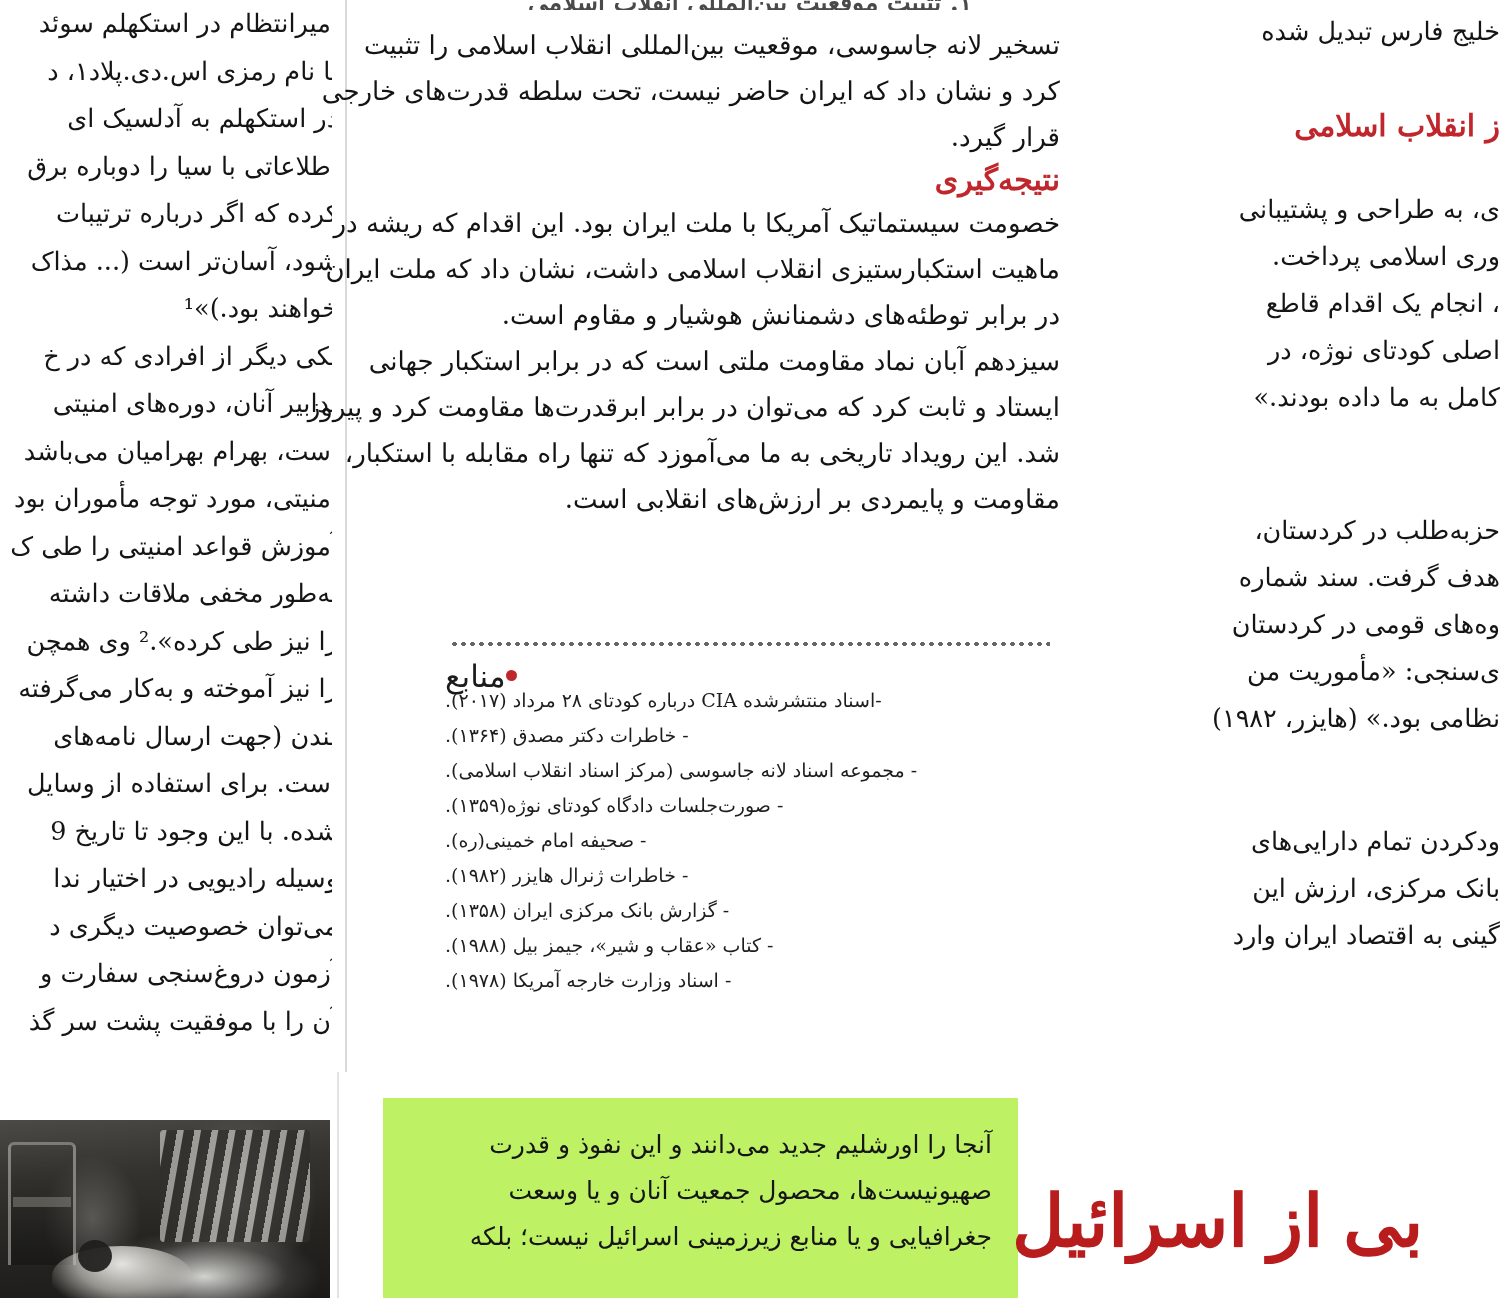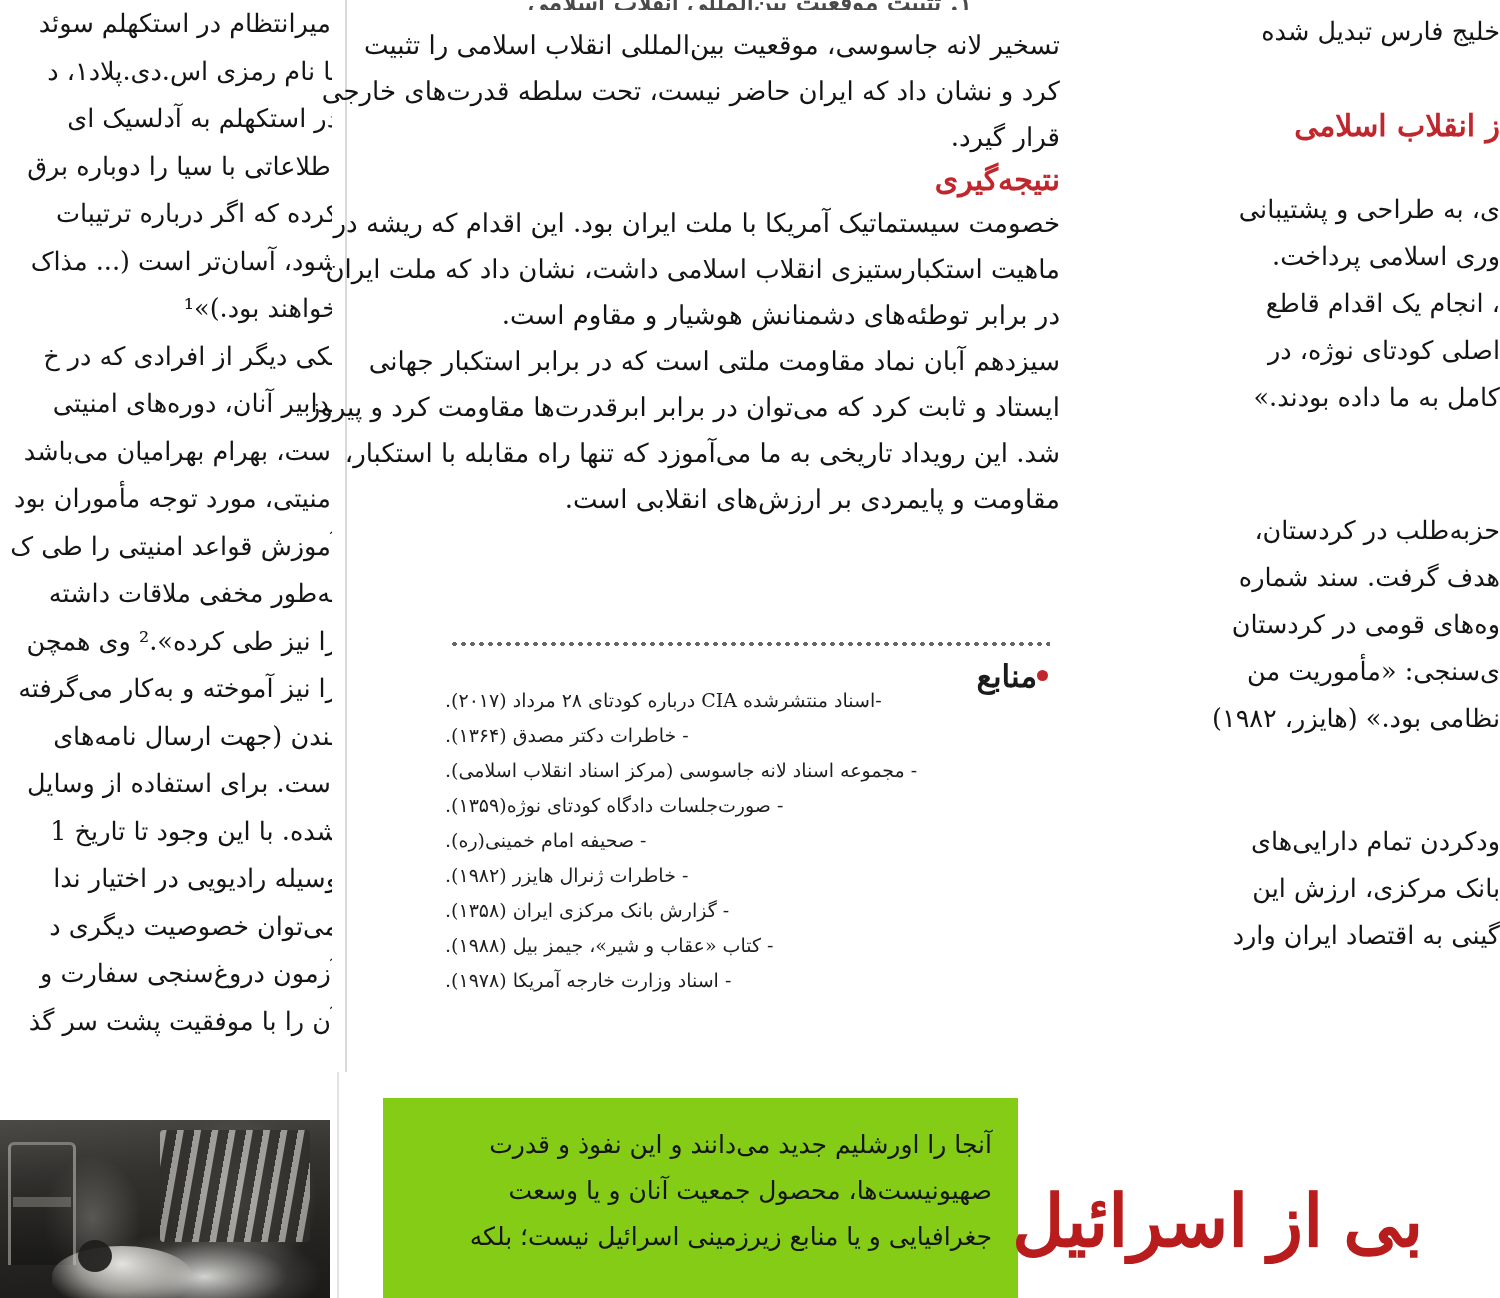--- a/index.html
+++ b/index.html
@@ -112,23 +112,23 @@
     background-repeat: repeat-x;
     opacity: .85;
   }
 
   
   #sources-head {
     position: absolute;
     right: 440px;
     top: 658px;
     width: 615px;
-    text-align: right;
-    direction: rtl;
-    font-weight: bold;
+    text-align: left;
+    direction: rtl;
+    font-weight: normal;
     font-size: 31px;
     color: #1b1b1b;
   }
   #sources-head .bullet {
     display: inline-block;
     width: 11px;
     height: 11px;
     border-radius: 50%;
     background: #c0272d;
     margin-right: 12px;
@@ -166,21 +166,21 @@
     margin-top: 9px;
   }
 
   
   #pink-box {
     position: absolute;
     left: 383px;
     top: 1098px;
     width: 635px;
     height: 200px;
-    background: #84cc16;
+    background: #bef264;
   }
   #pink-box .inner {
     padding: 24px 26px 0 26px;
     direction: rtl;
     font-size: 25px;
     line-height: 46px;
     color: #141414;
   }
   #pink-box .body-line { white-space: nowrap; }
 
@@ -287,21 +287,21 @@
     <div class="body-line">یکی دیگر از افرادی که در خ</div>
     <div class="body-line">تدابیر آنان، دوره‌های امنیتی</div>
     <div class="body-line">است، بهرام بهرامیان می‌باشد</div>
     <div class="body-line">امنیتی، مورد توجه مأموران بود</div>
     <div class="body-line">آموزش قواعد امنیتی را طی ک</div>
     <div class="body-line">به‌طور مخفی ملاقات داشته</div>
     <div class="body-line">را نیز طی کرده».² وی همچن</div>
     <div class="body-line">را نیز آموخته و به‌کار می‌گرفته</div>
     <div class="body-line">لندن (جهت ارسال نامه‌های</div>
     <div class="body-line">است. برای استفاده از وسایل</div>
-    <div class="body-line">شده. با این وجود تا تاریخ 1</div>
+    <div class="body-line">شده. با این وجود تا تاریخ 9</div>
     <div class="body-line">وسیله رادیویی در اختیار ندا</div>
     <div class="body-line">می‌توان خصوصیت دیگری د</div>
     <div class="body-line">آزمون دروغ‌سنجی سفارت و</div>
     <div class="body-line">آن را با موفقیت پشت سر گذ</div>
   </div>
 
   <div id="rule-left"></div>
   <div id="rule-left-2"></div>
 
   <div id="photo">

